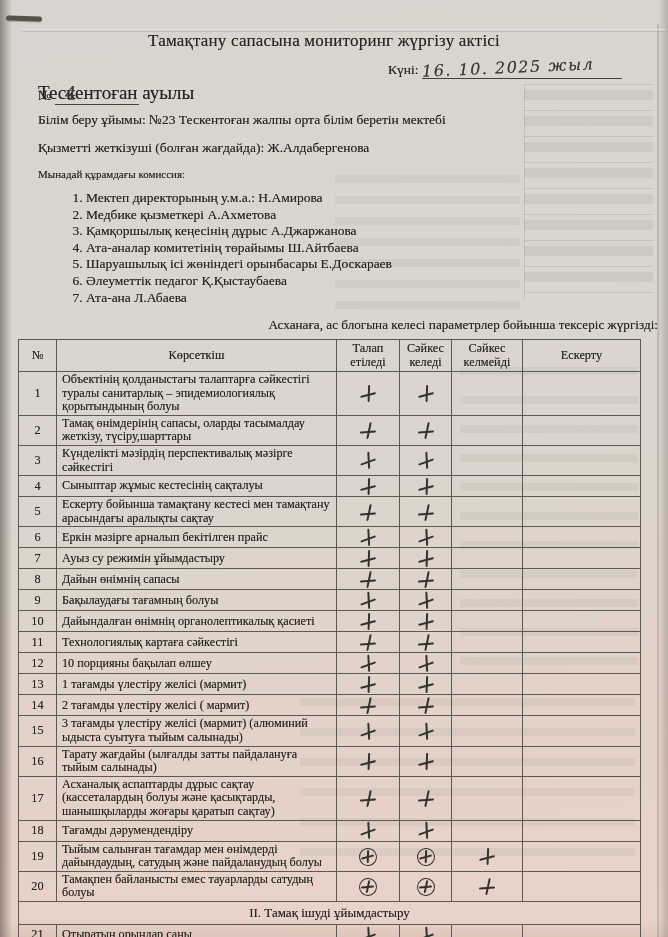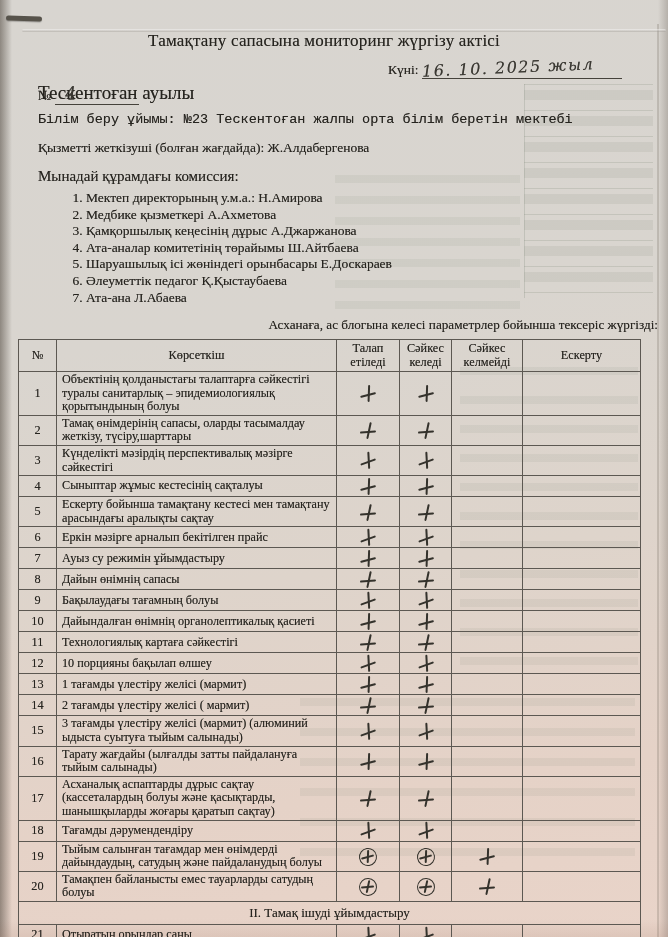--- a/index.html
+++ b/index.html
@@ -36,23 +36,23 @@
   .title{position:absolute;top:31px;left:0;right:20px;text-align:center;font-size:17px;font-weight:normal;letter-spacing:0.2px;}
   .village{position:absolute;top:82px;left:38px;font-size:19px;}
   .numline{position:absolute;top:87px;left:38px;font-size:14px;}
   .dateline{position:absolute;top:62px;left:388px;font-size:13.5px;white-space:nowrap;}
   .u{display:inline-block;border-bottom:1.2px solid #45423b;margin-left:4px;}
   .numline .u{width:84px;}
   .dateline .u{width:200px;}
   .hw{font-family:"DejaVu Serif",serif;font-style:italic;color:#3a3832;display:inline-block;}
   .numline .hw{font-size:18px;transform:rotate(-4deg);padding-left:10px;line-height:14px;}
   .dateline .hw{font-size:16px;transform:rotate(-2.5deg) translateY(-1px);letter-spacing:1.5px;line-height:13px;}
-  .org{position:absolute;top:112px;left:38px;font-size:13.5px;font-family:Liberation Mono, monospace;}
+  .org{position:absolute;top:112px;left:38px;font-size:13.5px;}
   .provider{position:absolute;top:140px;left:38px;font-size:13.5px;}
-  .com-head{position:absolute;top:168px;left:38px;font-size:15px;}
+  .com-head{position:absolute;top:168px;left:38px;font-size:11px;}
   .commission{position:absolute;top:190px;left:64px;margin:0;padding-left:22px;font-size:13.5px;line-height:16.6px;}
   .table-heading{position:absolute;top:317px;left:0;right:10px;text-align:right;font-size:13.2px;font-weight:normal;}
 
   
   table.insp{position:absolute;top:339px;left:18px;width:622px;border-collapse:collapse;table-layout:fixed;}
   .insp th,.insp td{border:1px solid #5c5852;}
   .insp th{font-size:12.3px;font-weight:normal;line-height:13.5px;padding:2px 1px;text-align:center;vertical-align:middle;}
   .insp thead tr{height:32px;}
   .c-num{text-align:center;font-size:12.3px;vertical-align:middle;}
   .c-ind{font-size:12.2px;line-height:13.6px;padding:1px 5px;text-align:left;vertical-align:middle;}

